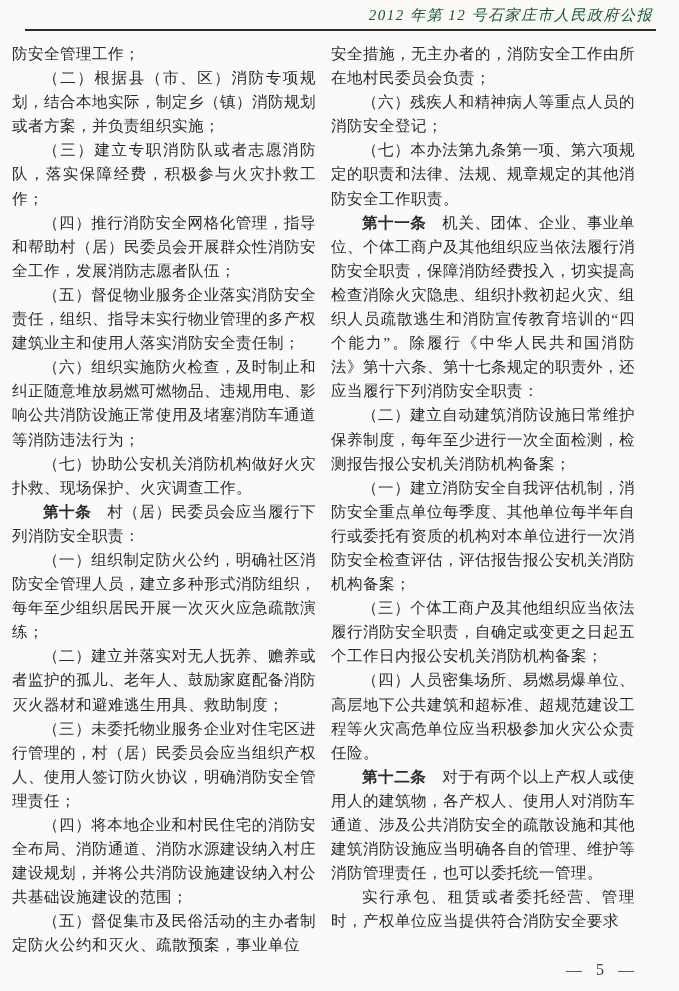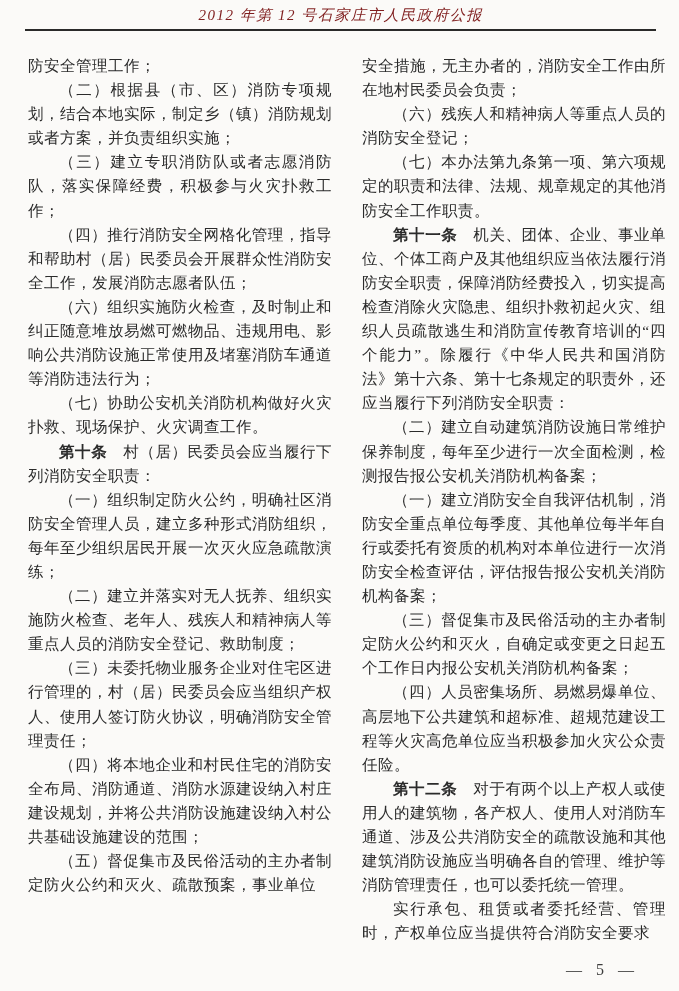--- a/index.html
+++ b/index.html
@@ -17,43 +17,42 @@
     font-family: "Liberation Serif", "DejaVu Serif", serif;
     overflow: hidden;
     box-sizing: border-box;
   }
   .header {
     position: absolute;
     top: 6px;
     left: 28px;
     right: 26px;
     display: flex;
-    justify-content: center;
+    justify-content: flex-end;
     align-items: baseline;
     font-size: 15px;
     font-style: italic;
     letter-spacing: 1.5px;
-    color: #7f1d1d;
+    color: #14532d;
     font-family: Liberation Serif, serif;
   }
   .rule {
     position: absolute;
     top: 29px;
     left: 25px;
     right: 23px;
     height: 2px;
     background: #2a2a2a;
   }
   .body {
     position: absolute;
     top: 42px;
-    left: 28px;
+    left: 12px;
     display: flex;
-    gap: 30px;
-    margin-top: 12px;
+    gap: 15px;
   }
   .col {
     width: 304px;
     font-size: 15.5px;
     line-height: 24.1px;
     letter-spacing: 0.5px;
     text-align: justify;
     text-justify: inter-ideograph;
   }
   .para {
@@ -82,37 +81,38 @@
     <span>2012 年第 12 号</span>
     <span>石家庄市人民政府公报</span>
   </div>
   <div class="rule"></div>
   <div class="body">
     <div class="col" id="col-left">
         <p class="para">防安全管理工作；</p>
         <p class="para indent">（二）根据县（市、区）消防专项规划，结合本地实际，制定乡（镇）消防规划或者方案，并负责组织实施；</p>
         <p class="para indent">（三）建立专职消防队或者志愿消防队，落实保障经费，积极参与火灾扑救工作；</p>
         <p class="para indent">（四）推行消防安全网格化管理，指导和帮助村（居）民委员会开展群众性消防安全工作，发展消防志愿者队伍；</p>
+        <p class="para indent">（五）督促物业服务企业落实消防安全责任，组织、指导未实行物业管理的多产权建筑业主和使用人落实消防安全责任制；</p>
         <p class="para indent">（六）组织实施防火检查，及时制止和纠正随意堆放易燃可燃物品、违规用电、影响公共消防设施正常使用及堵塞消防车通道等消防违法行为；</p>
         <p class="para indent">（七）协助公安机关消防机构做好火灾扑救、现场保护、火灾调查工作。</p>
         <p class="para indent"><b>第十条</b>　村（居）民委员会应当履行下列消防安全职责：</p>
         <p class="para indent">（一）组织制定防火公约，明确社区消防安全管理人员，建立多种形式消防组织，每年至少组织居民开展一次灭火应急疏散演练；</p>
-        <p class="para indent">（二）建立并落实对无人抚养、组织实施防火检查、老年人、残疾人和精神病人等重点人员的消防安全登记、救助制度；</p>
+        <p class="para indent">（二）建立并落实对无人抚养、赡养或者监护的孤儿、老年人、鼓励家庭配备消防灭火器材和避难逃生用具、救助制度；</p>
         <p class="para indent">（三）未委托物业服务企业对住宅区进行管理的，村（居）民委员会应当组织产权人、使用人签订防火协议，明确消防安全管理责任；</p>
         <p class="para indent">（四）将本地企业和村民住宅的消防安全布局、消防通道、消防水源建设纳入村庄建设规划，并将公共消防设施建设纳入村公共基础设施建设的范围；</p>
         <p class="para indent">（五）督促集市及民俗活动的主办者制定防火公约和灭火、疏散预案，事业单位</p>
       </div>
     <div class="col" id="col-right">
         <p class="para">安全措施，无主办者的，消防安全工作由所在地村民委员会负责；</p>
         <p class="para indent">（六）残疾人和精神病人等重点人员的消防安全登记；</p>
         <p class="para indent">（七）本办法第九条第一项、第六项规定的职责和法律、法规、规章规定的其他消防安全工作职责。</p>
         <p class="para indent"><b>第十一条</b>　机关、团体、企业、事业单位、个体工商户及其他组织应当依法履行消防安全职责，保障消防经费投入，切实提高检查消除火灾隐患、组织扑救初起火灾、组织人员疏散逃生和消防宣传教育培训的“四个能力”。除履行《中华人民共和国消防法》第十六条、第十七条规定的职责外，还应当履行下列消防安全职责：</p>
         <p class="para indent">（二）建立自动建筑消防设施日常维护保养制度，每年至少进行一次全面检测，检测报告报公安机关消防机构备案；</p>
         <p class="para indent">（一）建立消防安全自我评估机制，消防安全重点单位每季度、其他单位每半年自行或委托有资质的机构对本单位进行一次消防安全检查评估，评估报告报公安机关消防机构备案；</p>
-        <p class="para indent">（三）督促集市及民俗活动的主办者制定防火公约和灭火，自确定或变更之日起五个工作日内报公安机关消防机构备案；</p>
+        <p class="para indent">（三）个体工商户及其他组织应当依法履行消防安全职责，自确定或变更之日起五个工作日内报公安机关消防机构备案；</p>
         <p class="para indent">（四）人员密集场所、易燃易爆单位、高层地下公共建筑和超标准、超规范建设工程等火灾高危单位应当积极参加火灾公众责任险。</p>
         <p class="para indent"><b>第十二条</b>　对于有两个以上产权人或使用人的建筑物，各产权人、使用人对消防车通道、涉及公共消防安全的疏散设施和其他建筑消防设施应当明确各自的管理、维护等消防管理责任，也可以委托统一管理。</p>
         <p class="para indent">实行承包、租赁或者委托经营、管理时，产权单位应当提供符合消防安全要求</p>
       </div>
   </div>
   <div class="footer">
     <span>— 5 —</span>
   </div>
 </div>
 

